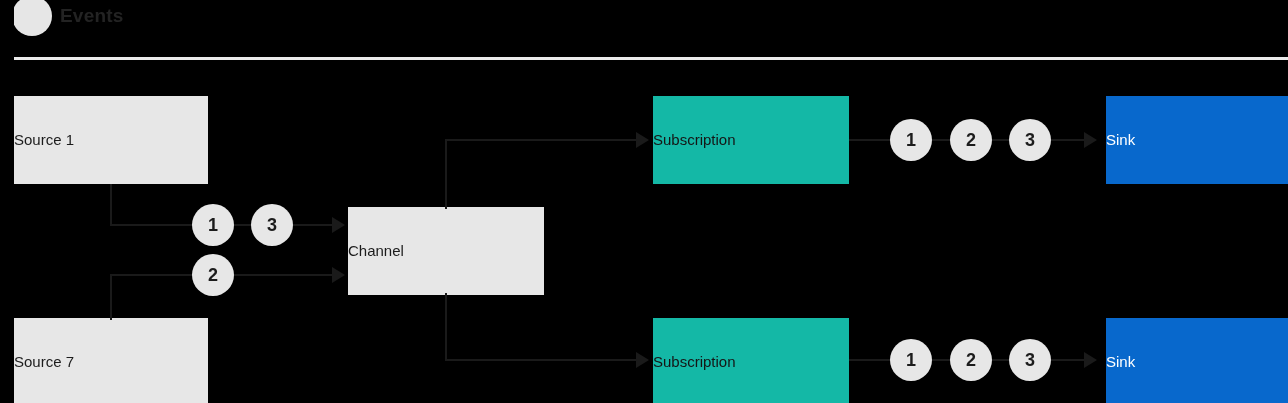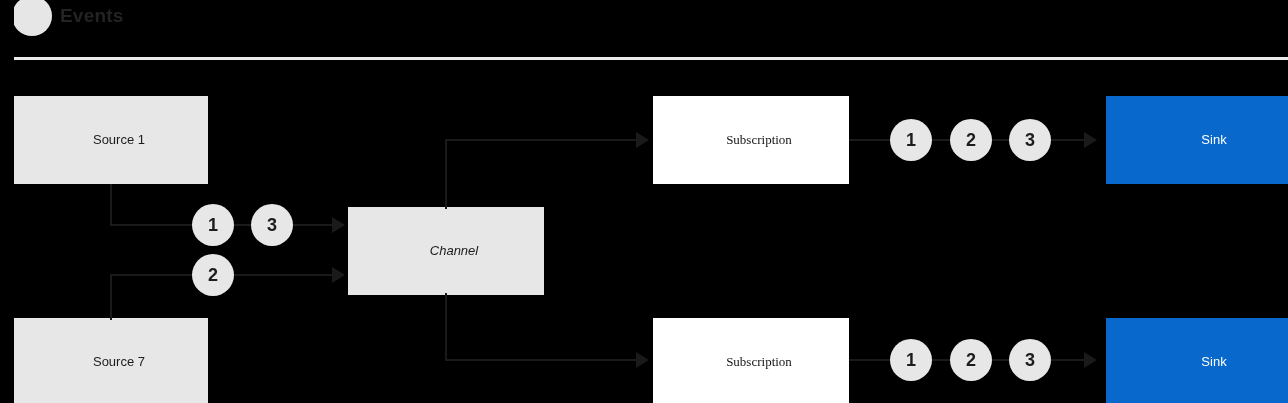--- a/index.html
+++ b/index.html
@@ -48,28 +48,26 @@
     width: 1288px;
     height: 3px;
     background: #ebebeb;
   }
 
   
   .node {
     position: absolute;
     display: flex;
     align-items: center;
-    justify-content: center;
     box-sizing: border-box;
-    font-size: 13px;
+    font-size: 15px;
     line-height: 22px;
-    padding-left: 16px;
   }
   .node.grey   { background: #e7e7e7; color: #1c1c1c; }
-  .node.lblue  { background: #ffffff; color: #151515; font-family: Liberation Serif, serif; }
+  .node.lblue  { background: #14b8a6; color: #151515; }
   .node.blue   { background: #0868cc; color: #ffffff; }
 
   
   .line {
     position: absolute;
     background: #1a1a1a;
   }
   .line.h { height: 2px; }
   .line.v { width: 2px; }
 
@@ -126,21 +124,21 @@
     <span>1</span>
   </div>
   <div class="token" style="left:237px; top:204px;">
     <span>3</span>
   </div>
 
   <div class="token" style="left:178px; top:254px;">
     <span>2</span>
   </div>
 
-  <div class="node grey" style="left:334px; top:207px; width:196px; height:88px;font-style:italic;">
+  <div class="node grey" style="left:334px; top:207px; width:196px; height:88px;">
     <span>Channel</span>
   </div>
 
   <div class="line v" style="left:431px; top:139px; height:70px;"></div>
   <div class="line h" style="left:431px; top:139px; width:192px;"></div>
   <div class="arrowhead" style="left:622px; top:132px;"></div>
 
   <div class="line v" style="left:431px; top:293px; height:68px;"></div>
   <div class="line h" style="left:431px; top:359px; width:192px;"></div>
   <div class="arrowhead" style="left:622px; top:352px;"></div>

